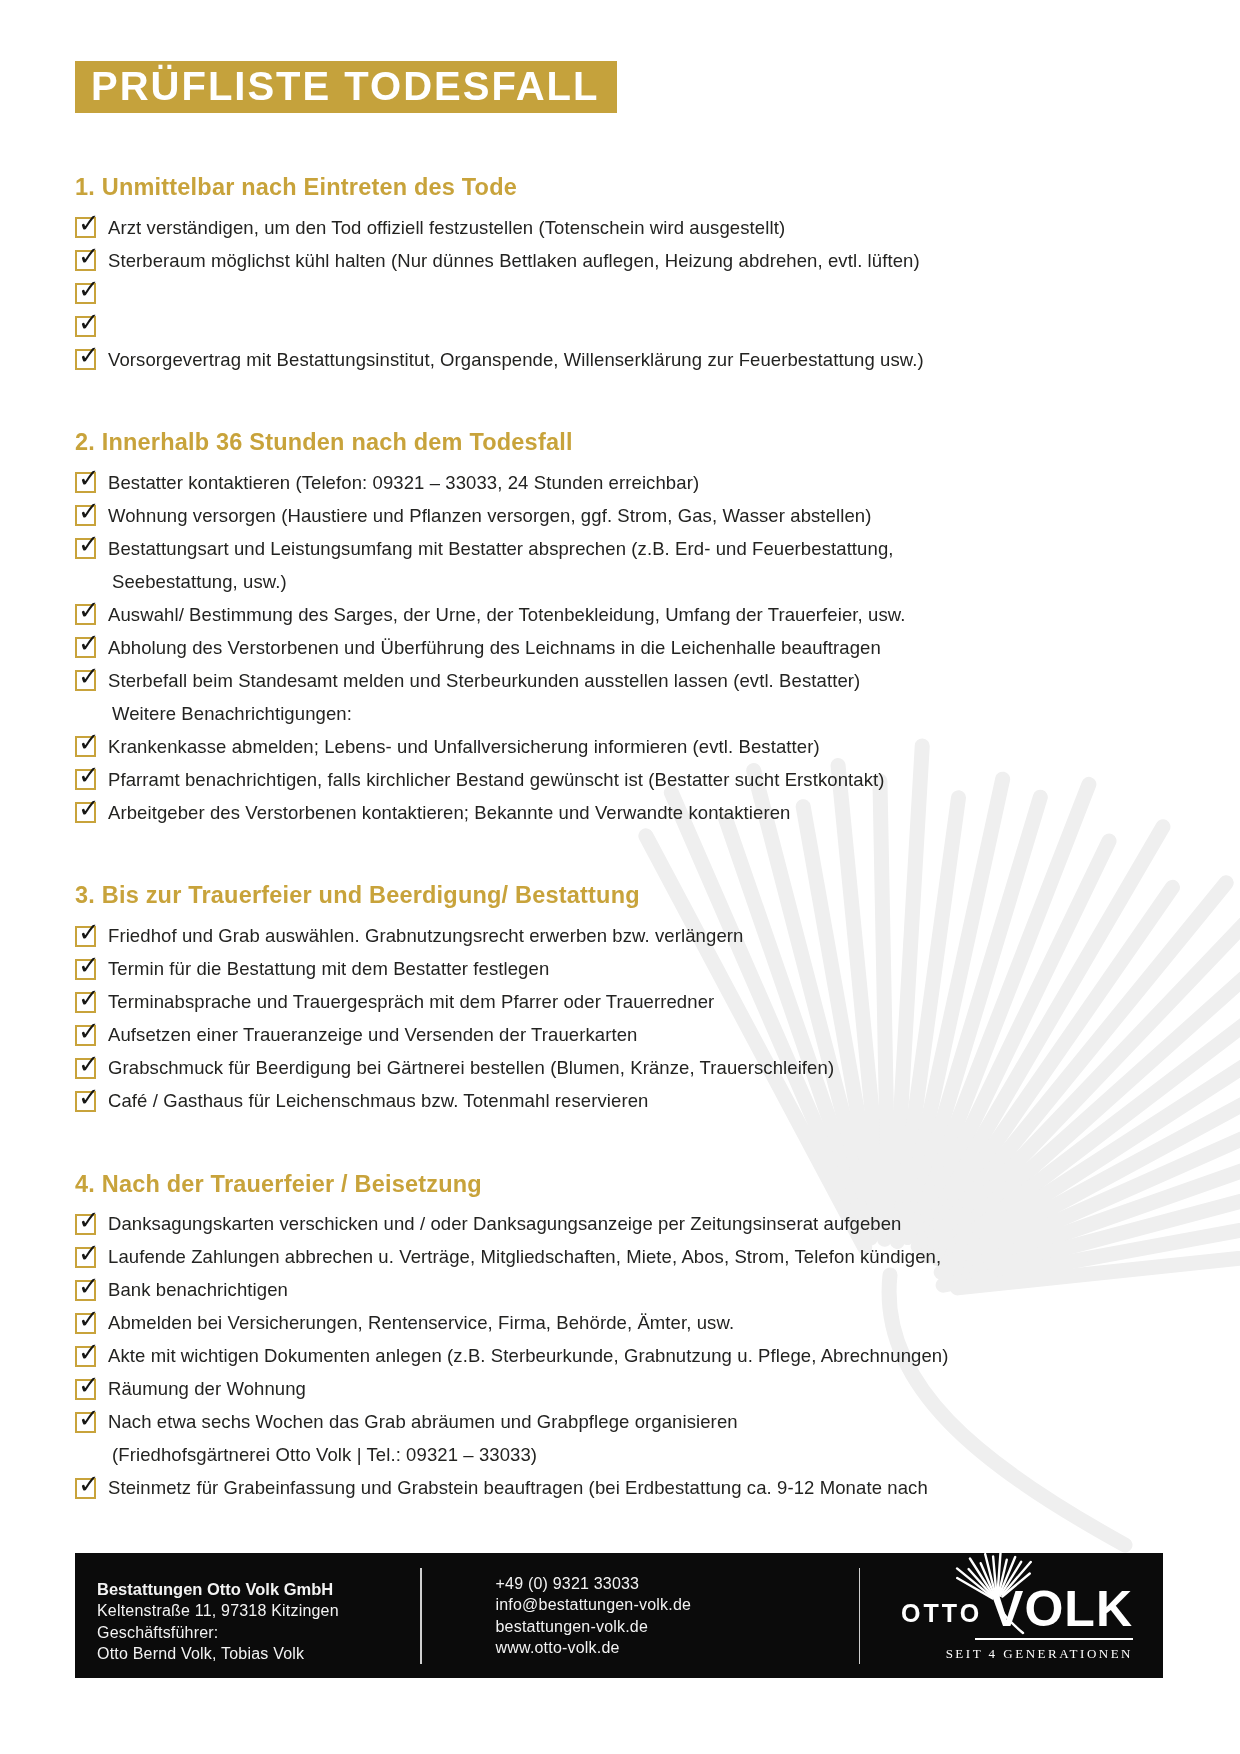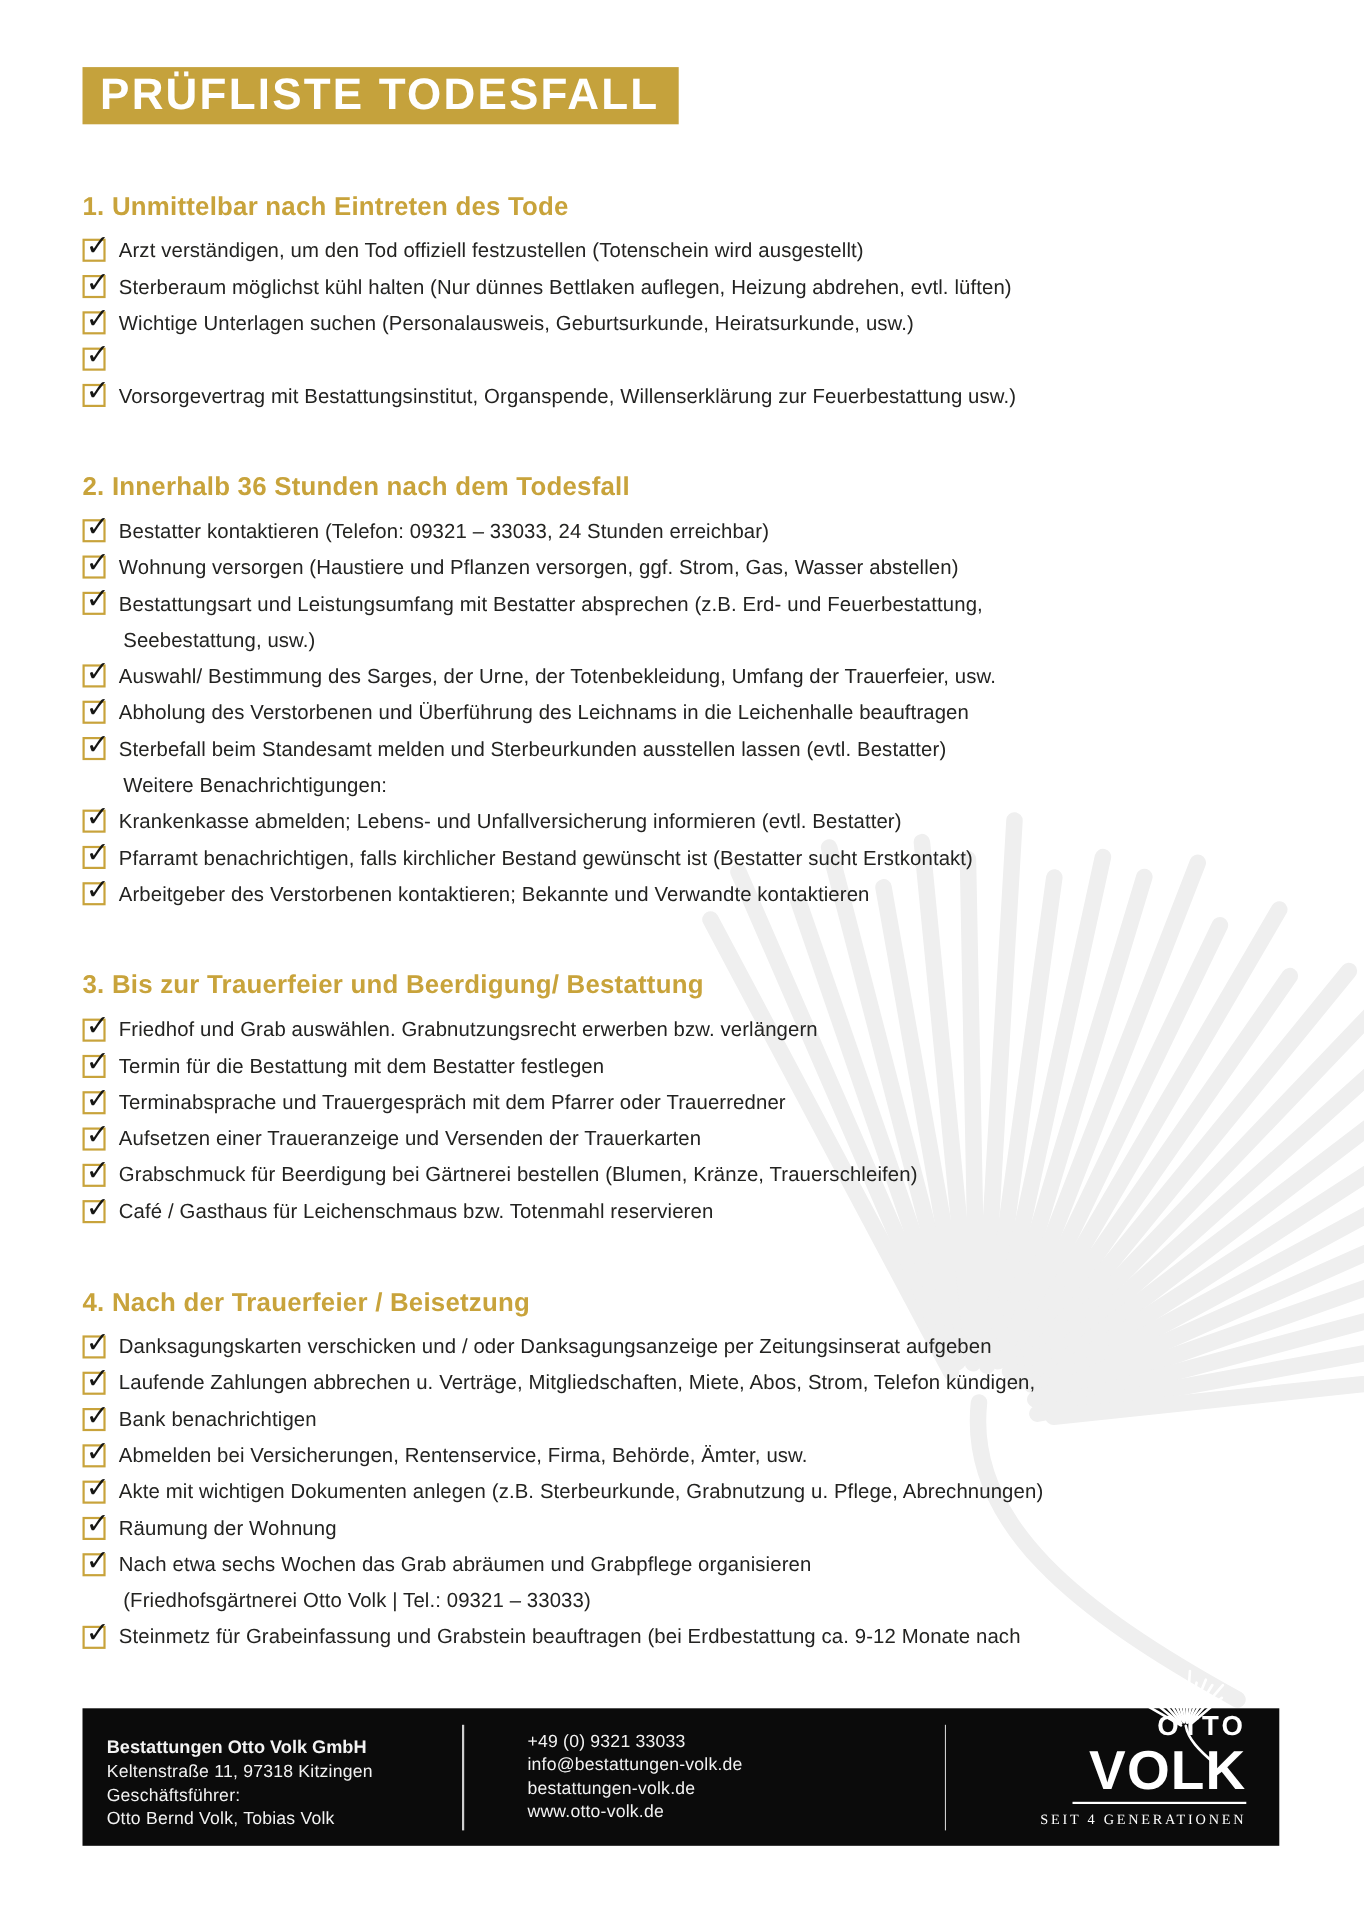--- a/index.html
+++ b/index.html
@@ -84,21 +84,21 @@
     top: 1553px;
     width: 1088px;
     height: 125px;
     background: #0B0B0B;
     color: #F3F3F3;
     z-index: 2;
     display: flex;
     align-items: center;
   }
   .f-col1 { width: 345px; padding-left: 22px; margin-top: 12px; }
-  .f-col2 { width: 437px; padding-left: 58px; }
+  .f-col2 { width: 437px; padding-left: 74px; }
   .f-divider {
     width: 1.5px;
     height: 96px;
     background: #CFCFCF;
     flex: 0 0 auto;
   }
   .f-line { font-size: 16px; line-height: 21.5px; letter-spacing: 0.2px; }
   .f-company { font-weight: bold; font-size: 16.5px; line-height: 21.5px; }
   .f-logo {
     flex: 1;
@@ -106,21 +106,20 @@
     display: flex;
     flex-direction: column;
     justify-content: flex-end;
     align-items: flex-end;
     padding: 0 30px 16px 0;
   }
   .logo-row {
     position: relative;
     display: flex;
     align-items: flex-end;
-    flex-direction: column;
   }
   .logo-leaf {
     position: absolute;
     left: 52px;
     top: -44px;
     width: 96px;
     height: 96px;
   }
   .logo-otto {
     font-weight: bold;
@@ -202,21 +201,20 @@
         <div class="row">
           <span class="checkbox">
             <span class="tick">✓</span>
           </span>
           <span class="row-text">Sterberaum möglichst kühl halten (Nur dünnes Bettlaken auflegen, Heizung abdrehen, evtl. lüften)</span>
         </div>
         <div class="row">
           <span class="checkbox">
             <span class="tick">✓</span>
           </span>
-          <span class="row-text">Wichtige Unterlagen suchen (Personalausweis, Geburtsurkunde, Heiratsurkunde, usw.)</span>
         </div>
         <div class="row">
           <span class="checkbox">
             <span class="tick">✓</span>
           </span>
         </div>
         <div class="row">
           <span class="checkbox">
             <span class="tick">✓</span>
           </span>

